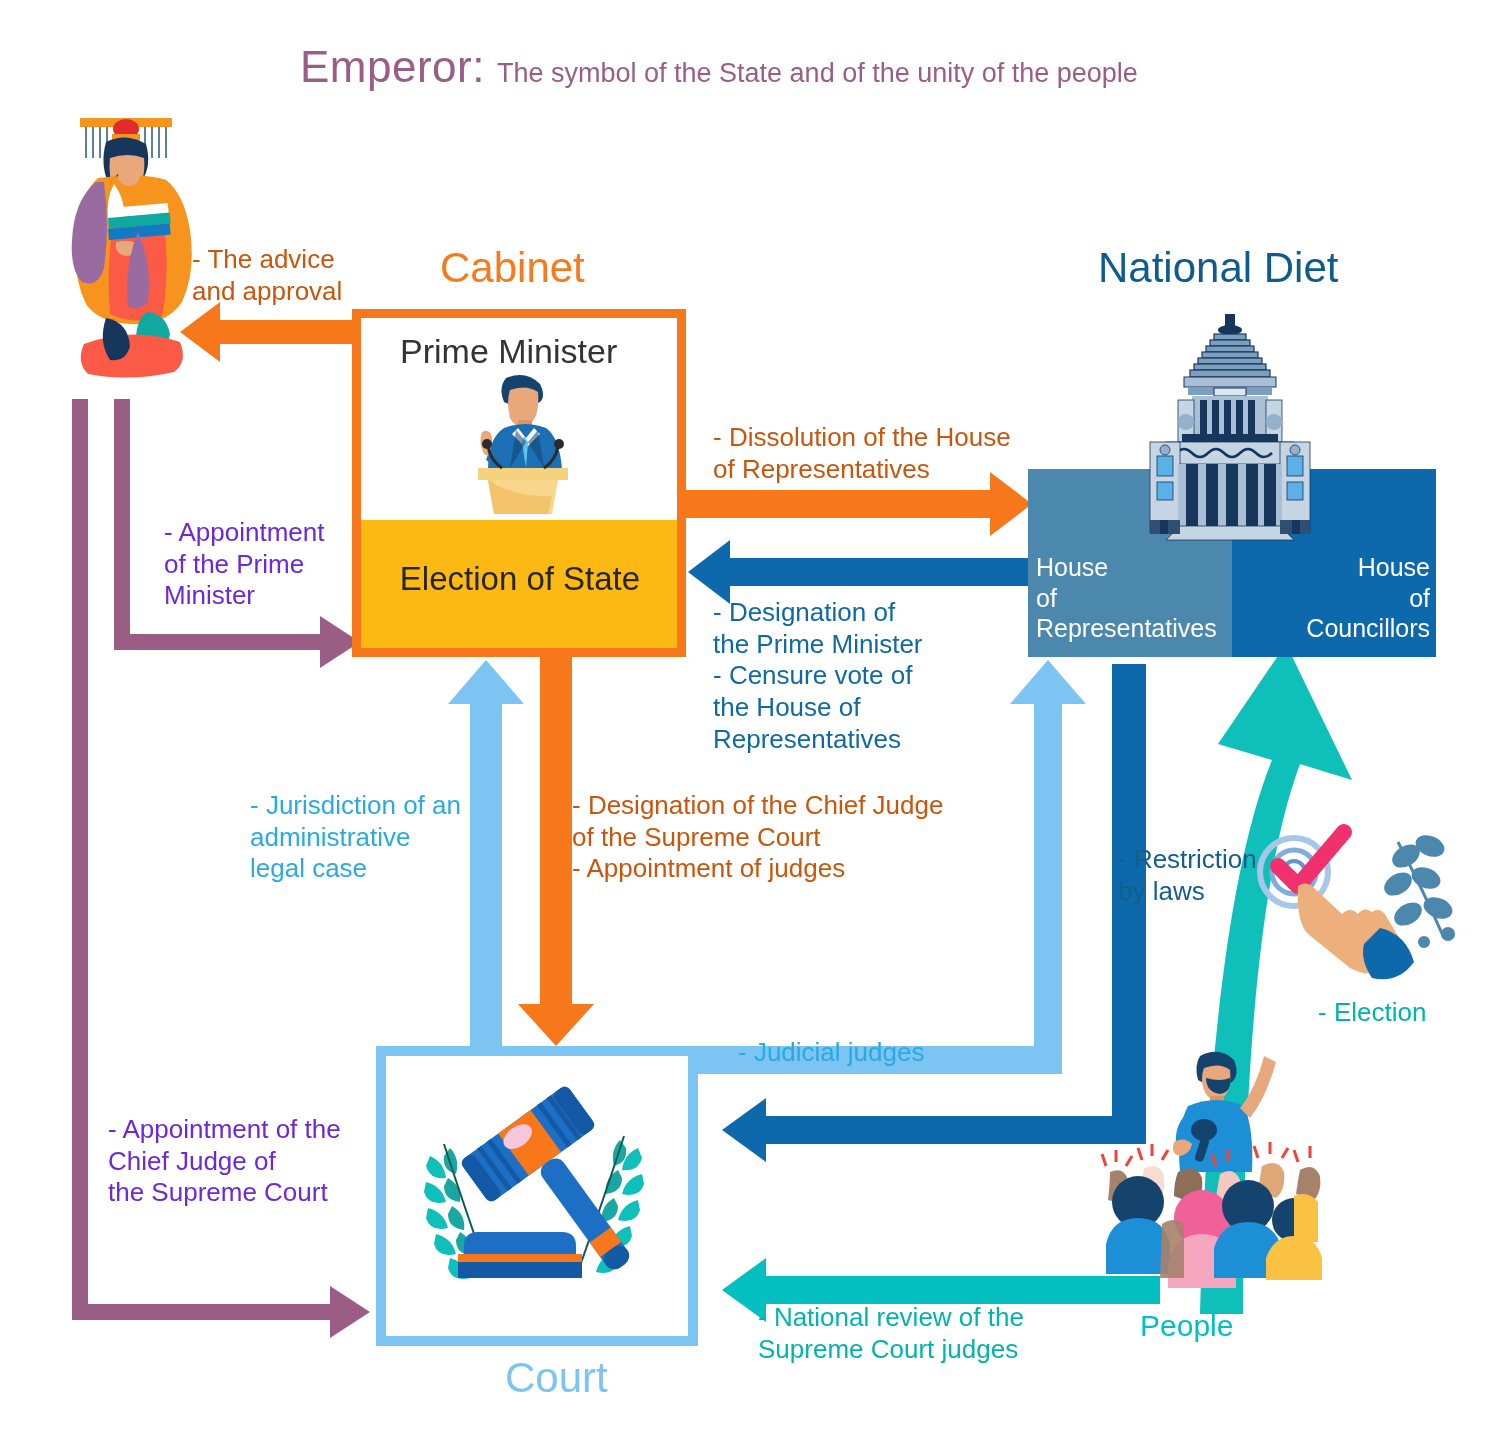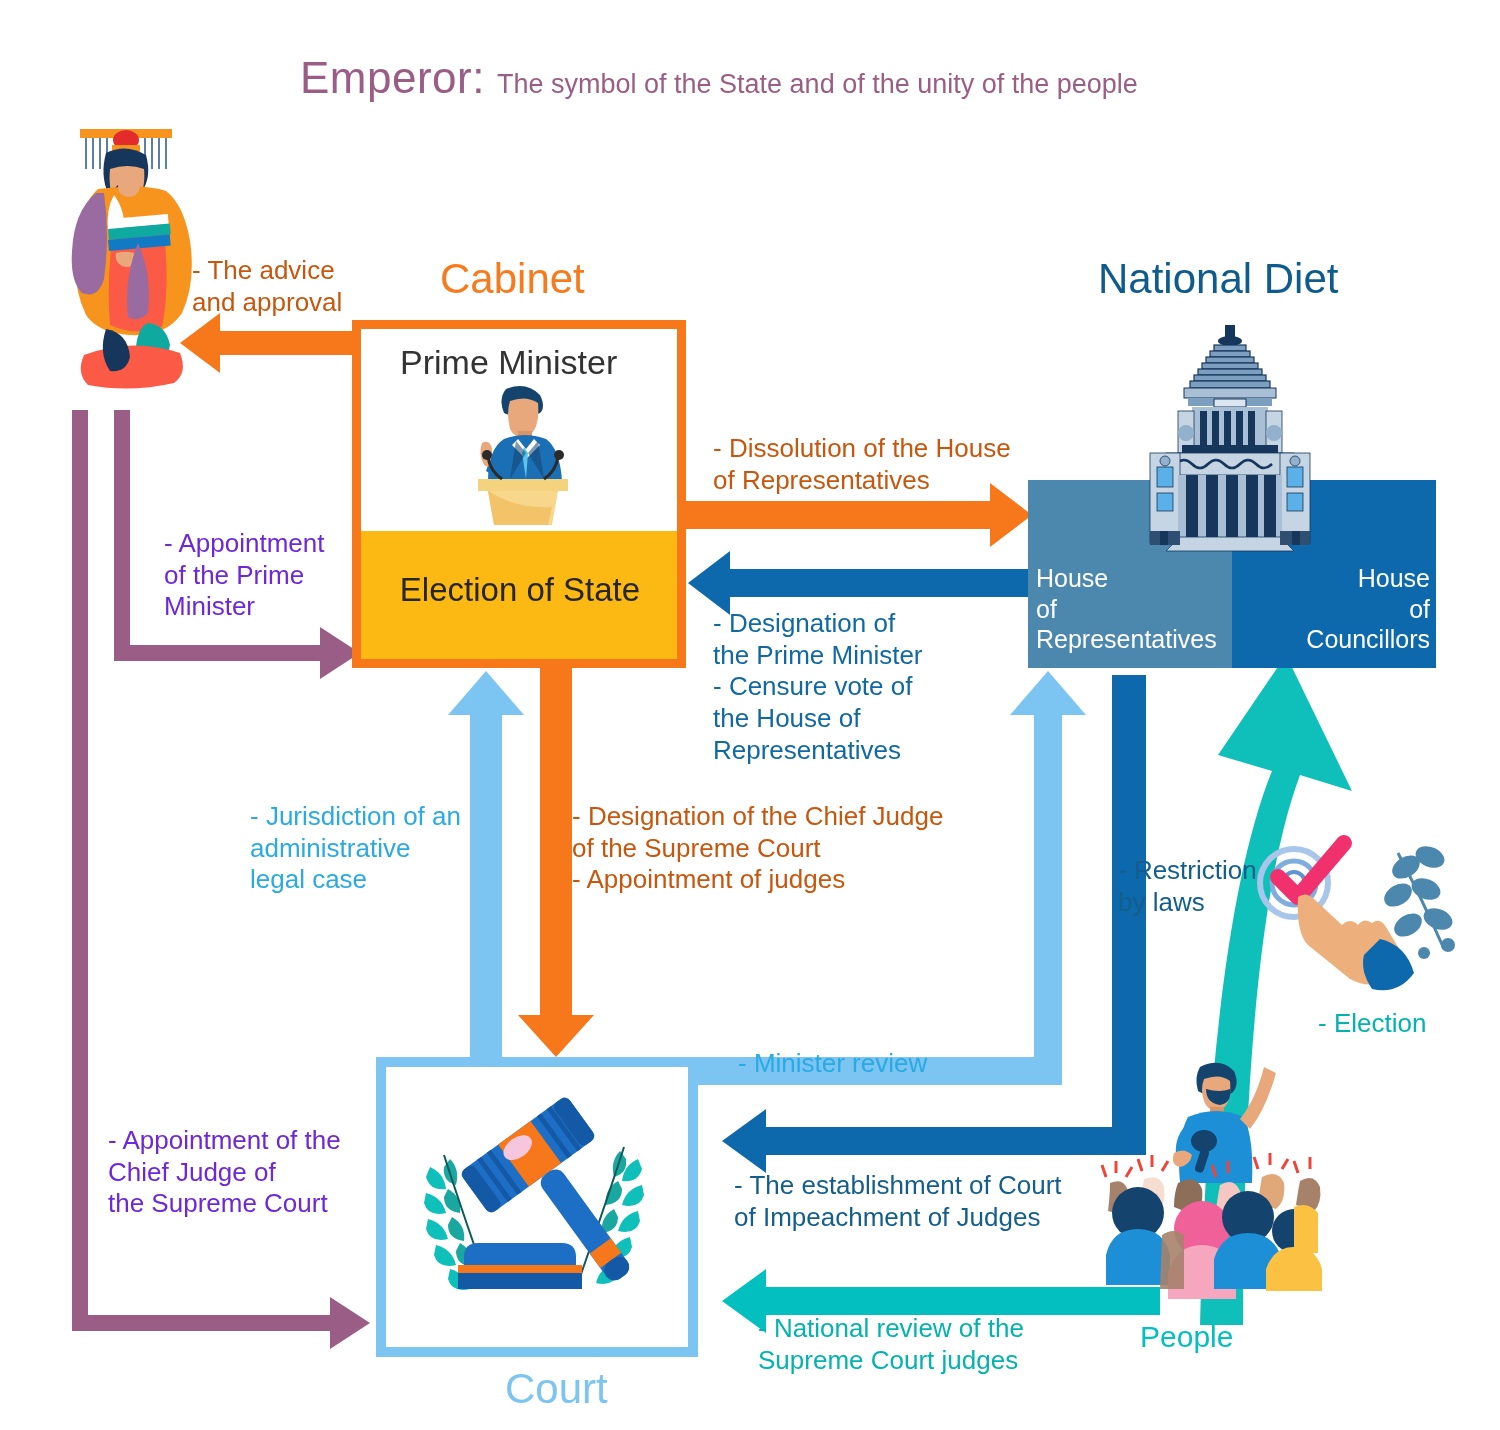--- a/index.html
+++ b/index.html
@@ -1,18 +1,18 @@
 <!DOCTYPE html>
 <html><head>
 <meta charset="utf-8">
 <style>
   html,body{margin:0;padding:0;background:#ffffff;}
   body{width:1500px;height:1430px;position:relative;overflow:hidden;
        font-family:"Liberation Sans", sans-serif;}
-  #stage{position:absolute;left:0;top:15px;width:1500px;height:1132px;}
+  #stage{position:absolute;left:0;top:4px;width:1500px;height:1132px;}
   .abs{position:absolute;}
   .lbl{white-space:pre-line;line-height:1.22;}
 
   
   #hdr{left:300px;top:38px;display:flex;align-items:baseline;gap:12px;}
   #hdr .big{font-size:44px;color:#9A5E86;letter-spacing:.5px;}
   #hdr .sub{font-size:27px;color:#9A5E86;}
 
   
   .node-title{font-weight:400;}
@@ -447,24 +447,22 @@
 
   <div class="abs lbl t-orangedark" style="left:572px;top:786px;font-size:26px;">- Designation of the Chief Judge
    of the Supreme Court
 - Appointment of judges</div>
 
   <div class="abs lbl t-navy" style="left:1118px;top:840px;font-size:26px;">- Restriction
    by laws</div>
 
   <div class="abs lbl t-teal" style="left:1318px;top:993px;font-size:26px;">- Election</div>
 
-  <div class="abs lbl t-lightblue" style="left:738px;top:1033px;font-size:26px;">- Minister review</div>
-
-  <div class="abs lbl t-navy" style="left:734px;top:1155px;font-size:26px;">- The establishment of Court
-   of Impeachment of Judges</div>
+  <div class="abs lbl t-lightblue" style="left:738px;top:1033px;font-size:26px;">- Judicial judges</div>
+
 
   <div class="abs lbl t-purple" style="left:108px;top:1110px;font-size:26px;">- Appointment of the
    Chief Judge of
    the Supreme Court</div>
 
   <div class="abs lbl t-teal" style="left:758px;top:1298px;font-size:26px;">- National review of the
    Supreme Court judges</div>
 
 </div>
 

